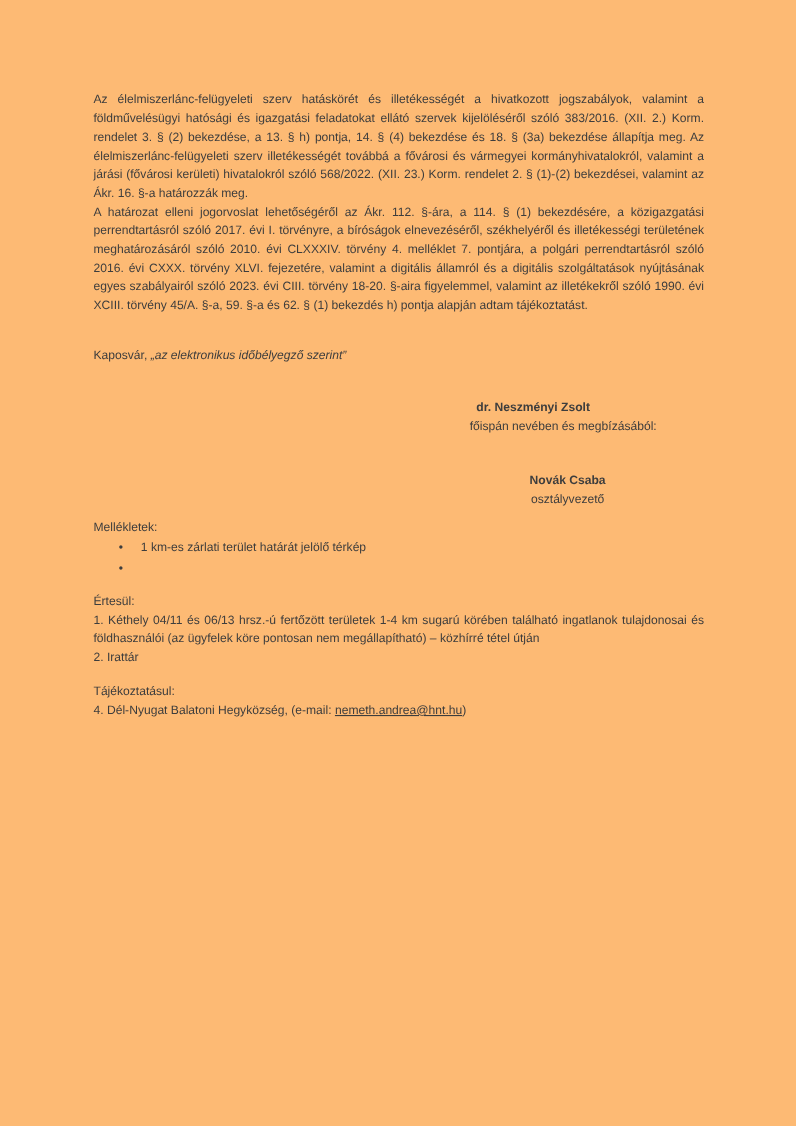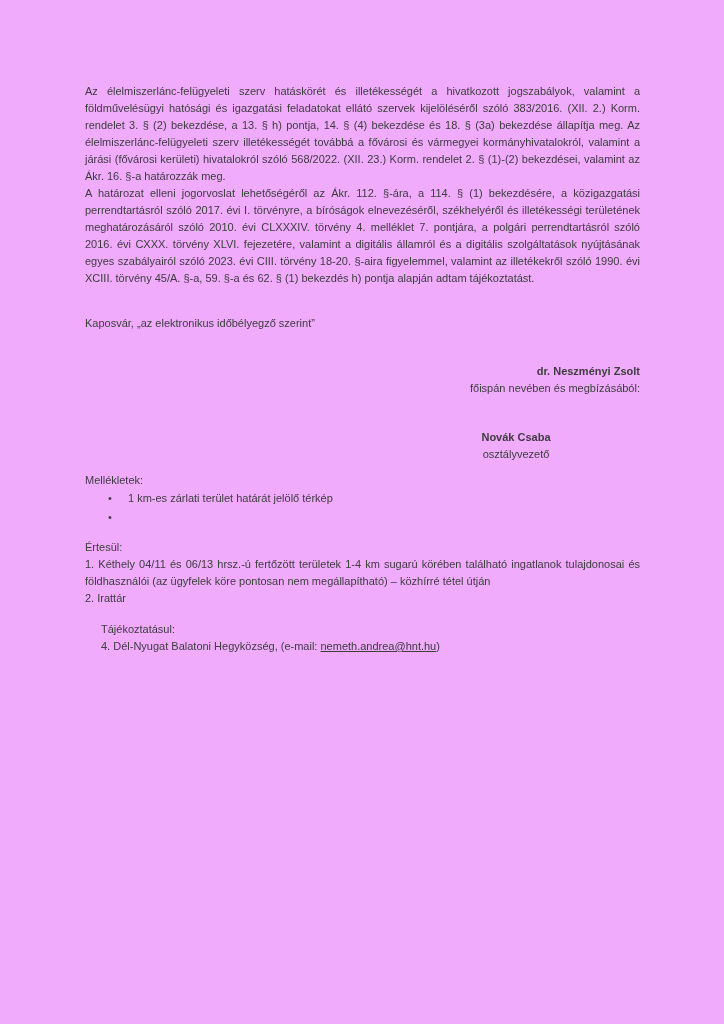--- a/index.html
+++ b/index.html
@@ -1,43 +1,43 @@
 <!DOCTYPE html>
 <html lang="hu"><head>
 <meta charset="utf-8">
 <style>
   * { box-sizing: border-box; }
   html, body { margin: 0; padding: 0; background: #ffffff; }
   .page {
     position: relative;
     width: 724px;
     height: 1024px;
-    background: #f0abfc;
+    background: #fdba74;
     font-family: "Liberation Sans", sans-serif;
     font-size: 11px;
     line-height: 17px;
     color: #3d3d3d;
     padding: 83px 84px 0 85px;
     overflow: hidden;
   }
   p, div { margin: 0; }
   .j { text-align: justify; }
   .u { }
   .para-2 { }
   .dateline { margin-top: 28px; }
-  .dateline .quote { }
-  .sig1 { margin: 31px 0 0 342px; text-align: right; }
+  .dateline .quote { font-style: italic; }
+  .sig1 { margin: 31px 0 0 342px; }
   .sig1 .name { font-weight: bold; padding-left: 6px; }
   .sig2 { margin: 32px 0 1px 291px; width: 280px; text-align: center; }
   .sig2 .name { font-weight: bold; }
   .attachments { margin-top: 9px; }
   .bullet-row { display: flex; padding-left: 23px; margin-top: 1px; line-height: 17.5px; }
   .bullet-glyph { flex: 0 0 20px; width: 20px; }
   .section { margin-top: 13px; }
-  .section-info { margin-top: 14px; margin-left: 16px; }
+  .section-info { margin-top: 14px; }
   .email-link { text-decoration: underline; color: inherit; cursor: pointer; }
 </style>
 </head>
 <body>
 
 <div class="page">
 
   <p class="j para-1">Az élelmiszerlánc-felügyeleti szerv hatáskörét és illetékességét a hivatkozott jogszabályok, valamint a földművelésügyi hatósági és igazgatási feladatokat ellátó szervek kijelöléséről szóló 383/2016. (XII. 2.) Korm. rendelet 3. § (2) bekezdése, a 13. § h) pontja, 14. § (4) bekezdése és 18. § (3a) bekezdése állapítja meg. Az élelmiszerlánc-felügyeleti szerv illetékességét továbbá a fővárosi és vármegyei kormányhivatalokról, valamint a járási (fővárosi kerületi) hivatalokról szóló 568/2022. (XII. 23.) Korm. rendelet 2. § (1)-(2) bekezdései, valamint az Ákr. 16. §-a határozzák meg.</p>
 
   <p class="j para-2">A határozat elleni jogorvoslat lehetőségéről az Ákr. 112. §-ára, a 114. § (1) bekezdésére, a közigazgatási perrendtartásról szóló 2017. évi I. törvényre, a bíróságok elnevezéséről, székhelyéről és illetékességi területének meghatározásáról szóló 2010. évi CLXXXIV. törvény 4. melléklet 7. pontjára, a polgári perrendtartásról szóló 2016. évi CXXX. törvény XLVI. fejezetére, valamint a digitális államról és a digitális szolgáltatások nyújtásának egyes szabályairól szóló 2023. évi CIII. törvény 18-20. §-aira figyelemmel, valamint az illetékekről szóló 1990. évi XCIII. törvény 45/A. §-a, 59. §-a és 62. § (1) bekezdés h) pontja alapján adtam tájékoztatást.</p>

